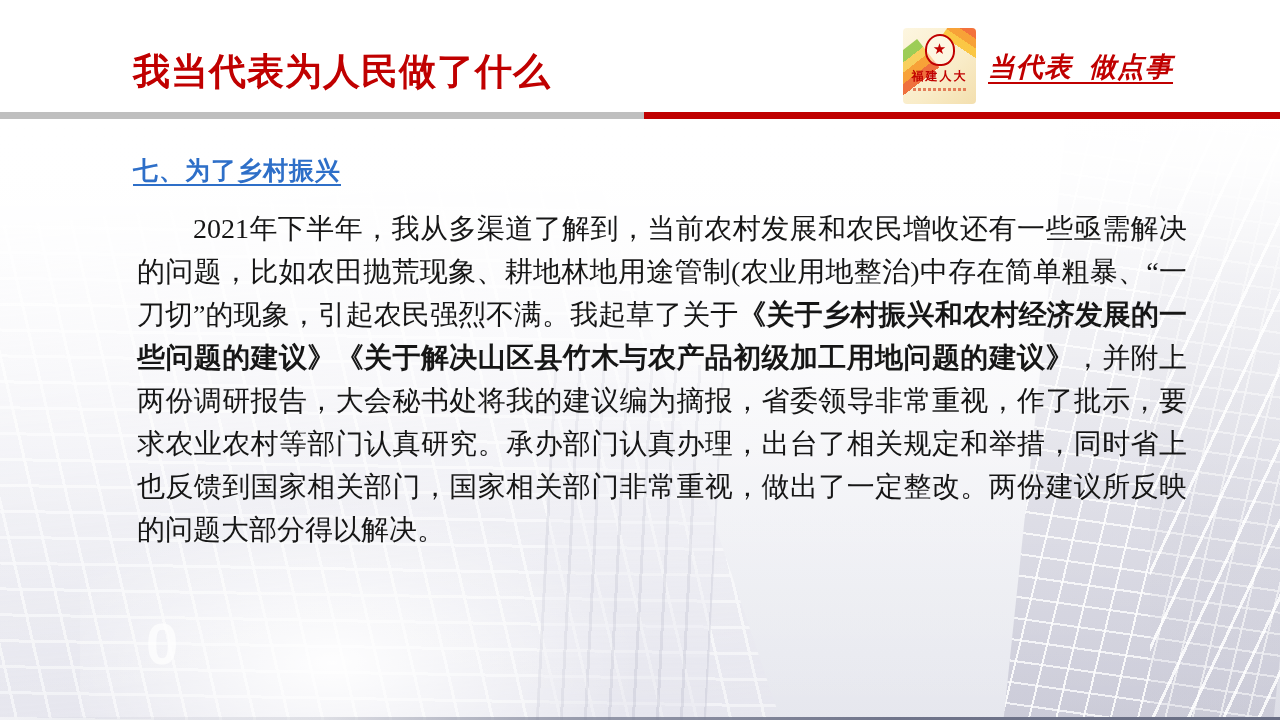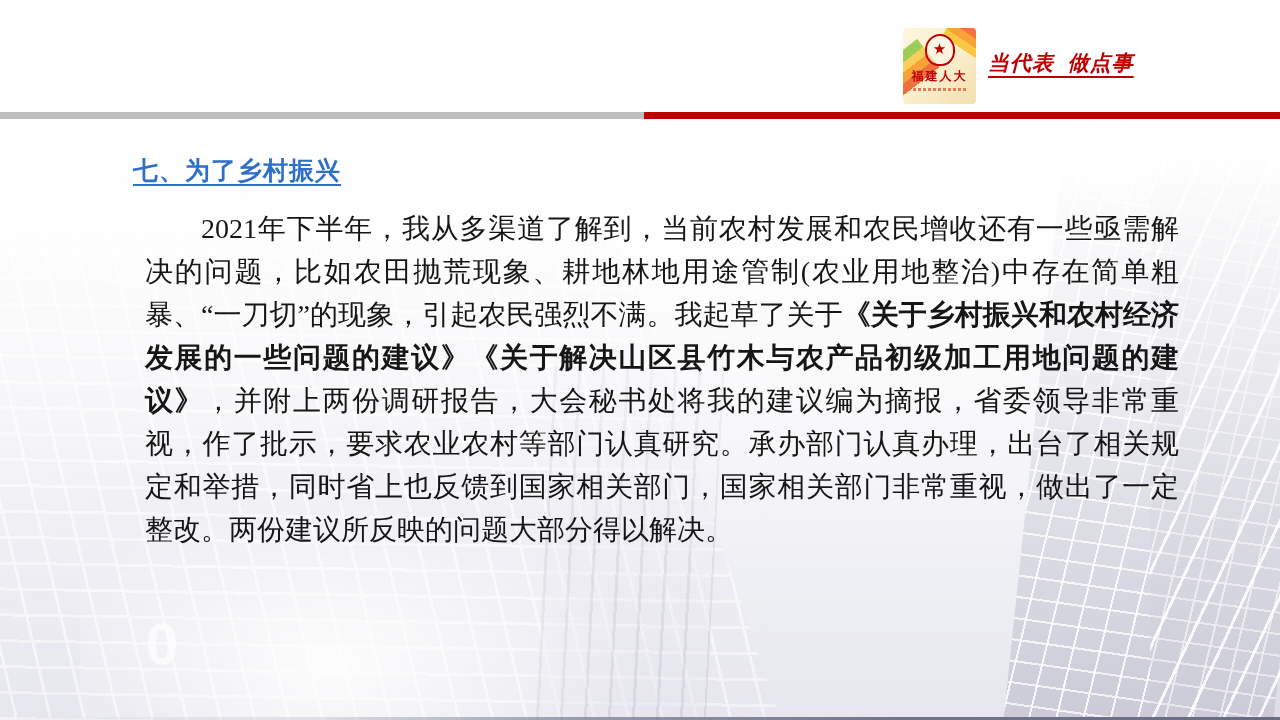--- a/index.html
+++ b/index.html
@@ -64,37 +64,37 @@
     width:30px;height:32px;border:2px solid #c00000;border-radius:50% 50% 46% 46%;
     box-sizing:border-box;text-align:center;line-height:26px;font-size:15px;color:#c00000;
     background:rgba(255,252,240,.55);}
   .logo-text{position:absolute;left:0;right:0;top:40px;text-align:center;
     font-family:"Liberation Serif","DejaVu Serif",serif;
     font-size:12px;font-weight:bold;color:#c00000;letter-spacing:2px;}
   .logo-subtext{position:absolute;left:10px;right:10px;top:60px;height:3px;
     background:repeating-linear-gradient(to right,#d94f2b 0 3px,rgba(0,0,0,0) 3px 5px);opacity:.7;}
   .slogan-text{
     position:absolute;left:988px;top:49px;
-    font-size:21px;font-weight:700;font-style:italic;color:#c00000;
+    font-size:27px;font-weight:700;font-style:italic;color:#c00000;
     text-decoration:underline;text-underline-offset:6px;text-decoration-thickness:2px;
     letter-spacing:1px;white-space:pre;}
 
   
   .divider{position:absolute;left:0;top:112px;width:1280px;height:7px;display:flex;}
   .divider-gray{width:644px;height:100%;background:#bfbfbf;}
   .divider-red{flex:1;height:100%;background:#c00000;}
 
   
   .content{position:absolute;left:133px;top:154px;width:1058px;}
   .section-heading{
     font-family:"Liberation Serif","DejaVu Serif",serif;
     font-size:25px;font-weight:bold;color:#2e6fc8;letter-spacing:1px;
     text-decoration:underline;text-underline-offset:5px;margin:0 0 20px 0;}
   .body-paragraph{
-    margin:12px;margin-top:4px;
+    margin:4px;margin-top:4px;
     font-family:"Liberation Serif","DejaVu Serif",serif;
     font-size:28px;line-height:43px;color:#161616;
     text-align:justify;text-indent:56px;}
   .body-paragraph b{font-weight:bold;}
 </style>
 </head>
 <body>
 
 <div class="slide">
 
@@ -103,20 +103,21 @@
     <div class="tower-left"></div>
     <div class="tower-mid"></div>
     <div class="tower-right"></div>
     <div class="tower-right-slashes"></div>
     <div class="bg-glow"></div>
     <div class="bg-whitefade"></div>
     <div class="watermark-zero">0</div>
     <div class="bottom-edge-line"></div>
   </div>
 
+  <div class="slide-title">我当代表为人民做了什么</div>
 
   <div class="org-logo">
     <div class="logo-ribbons-left"></div>
     <div class="logo-ribbons-right"></div>
     <div class="logo-emblem">★</div>
     <div class="logo-text">福建人大</div>
     <div class="logo-subtext"></div>
   </div>
 
   <div class="slogan-text">当代表  做点事</div>

